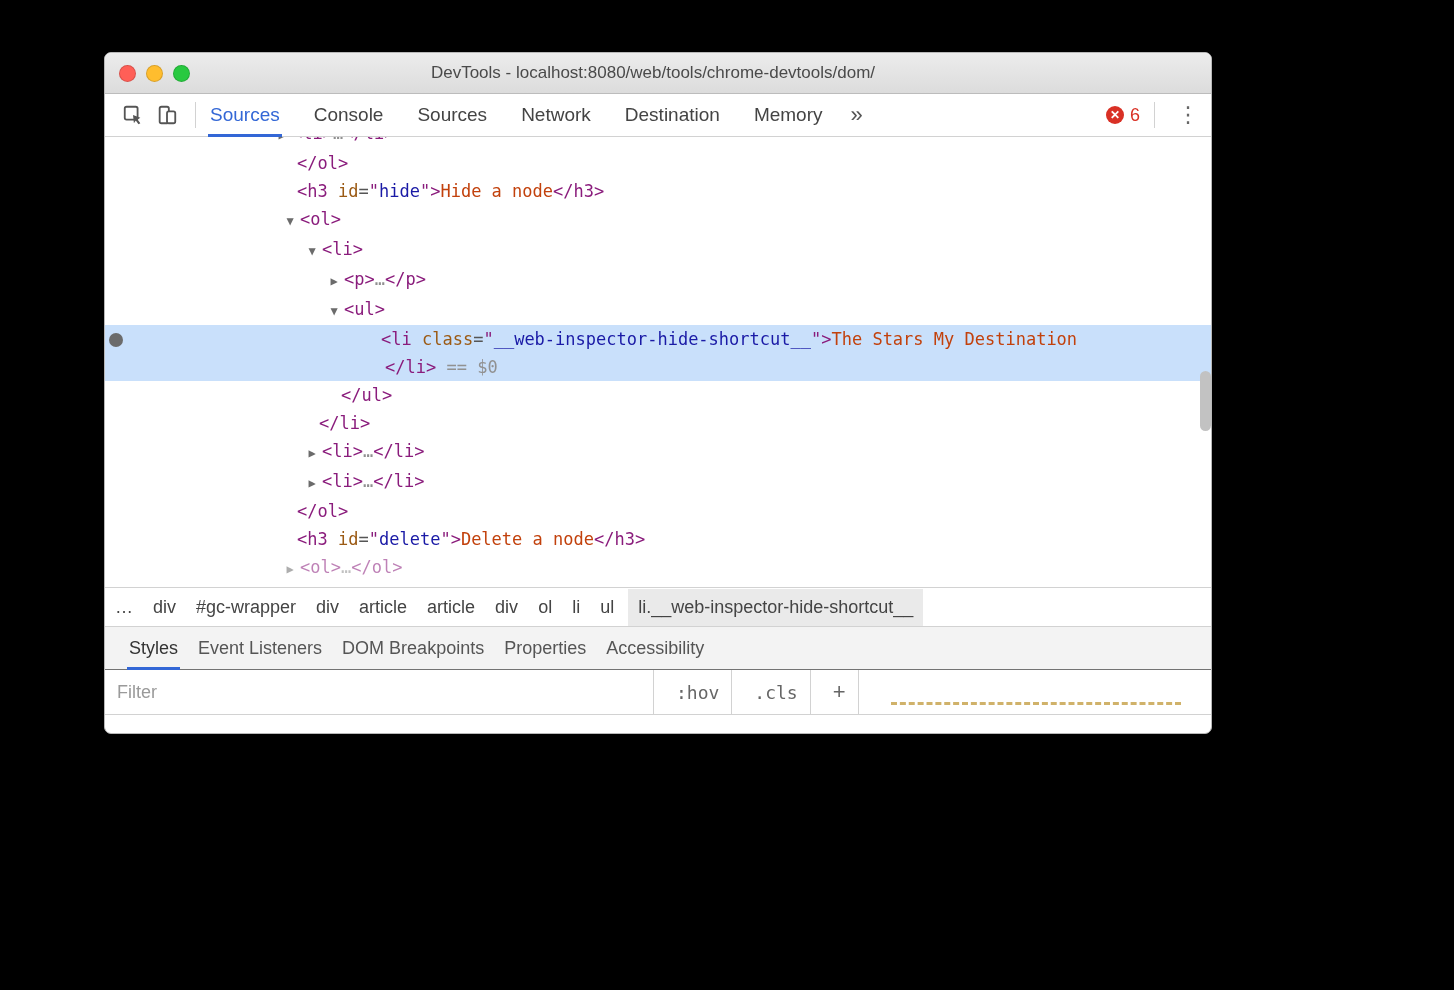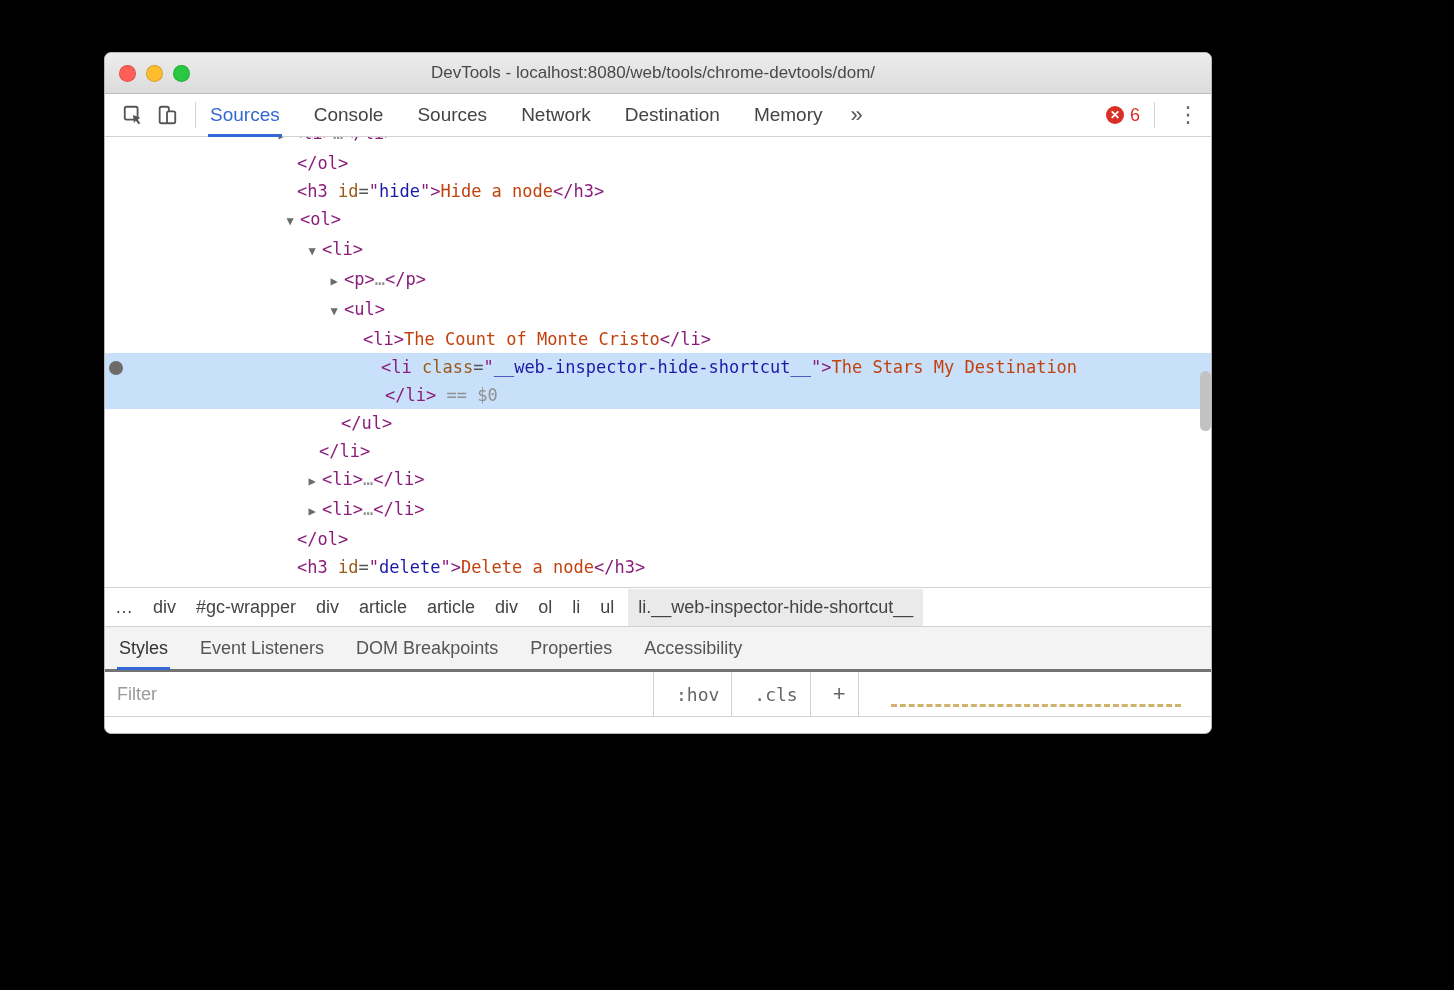--- a/index.html
+++ b/index.html
@@ -126,22 +126,22 @@
     background:#fff;
     overflow:hidden;
   }
   .crumbs span { white-space:nowrap; cursor:pointer; }
   .crumbs .last { background:#eaeaea; padding:8px 10px; margin-left:-6px; }
 
   
   .subtabs {
     height: 42px;
     background:#f3f3f3;
-    border-bottom:3px solid #737373;
-    display:flex; align-items:center; gap:32px; padding-left:14px;
+    border-bottom:1px solid #737373;
+    display:flex; align-items:center; gap:20px; padding-left:24px;
     font-size:18px; color:#555;
   }
   .subtabs .st { cursor:pointer; height:100%; display:flex; align-items:center; }
   .subtabs .st.active { color:#333; position:relative; }
   .subtabs .st.active::after{ content:""; position:absolute; left:-2px; right:-2px; bottom:-1px; height:3px; background:#3367d6;}
 
   
   .styrow {
     height:44px; border-bottom:1px solid #d2d2d2;
     display:flex; align-items:stretch; background:#fff;gap:10px;
@@ -208,21 +208,20 @@
   </div>
 
   <div class="dom">
     <div class="line truncated" style="margin-top:-18px;"><span class="tri trir"></span><span class="pun">&lt;</span><span class="tagn">li</span><span class="pun">&gt;</span><span class="elps">…</span><span class="pun">&lt;/</span><span class="tagn">li</span><span class="pun">&gt;</span></div>
     <div class="line" style="padding-left:192px;"><span class="pun">&lt;/</span><span class="tagn">ol</span><span class="pun">&gt;</span></div>
     <div class="line" style="padding-left:192px;"><span class="pun">&lt;</span><span class="tagn">h3</span> <span class="attr">id</span><span class="eq">=</span><span class="pun">"</span><span class="val">hide</span><span class="pun">"</span><span class="pun">&gt;</span><span class="txt">Hide a node</span><span class="pun">&lt;/</span><span class="tagn">h3</span><span class="pun">&gt;</span></div>
     <div class="line" style="padding-left:178px;"><span class="tri trid"></span><span class="pun">&lt;</span><span class="tagn">ol</span><span class="pun">&gt;</span></div>
     <div class="line" style="padding-left:200px;"><span class="tri trid"></span><span class="pun">&lt;</span><span class="tagn">li</span><span class="pun">&gt;</span></div>
     <div class="line" style="padding-left:222px;"><span class="tri trir"></span><span class="pun">&lt;</span><span class="tagn">p</span><span class="pun">&gt;</span><span class="elps">…</span><span class="pun">&lt;/</span><span class="tagn">p</span><span class="pun">&gt;</span></div>
     <div class="line" style="padding-left:222px;"><span class="tri trid"></span><span class="pun">&lt;</span><span class="tagn">ul</span><span class="pun">&gt;</span></div>
-    <div class="line" style="padding-left:258px;"><span class="pun">&lt;</span><span class="tagn">li</span><span class="pun">&gt;</span><span class="txt">The Count of Monte Cristo</span><span class="pun">&lt;/</span><span class="tagn">li</span><span class="pun">&gt;</span></div>
     <div class="line sel"><span class="bullet"></span><span class="inner"><span class="pun">&lt;</span><span class="tagn">li</span> <span class="attr">class</span><span class="eq">=</span><span class="pun">"</span><span class="val">__web-inspector-hide-shortcut__</span><span class="pun">"</span><span class="pun">&gt;</span><span class="txt">The Stars My Destination</span></span></div>
     <div class="line sel2"><span class="inner2"><span class="pun">&lt;/</span><span class="tagn">li</span><span class="pun">&gt;</span> <span class="ref">== $0</span></span></div>
     <div class="line" style="padding-left:236px;"><span class="pun">&lt;/</span><span class="tagn">ul</span><span class="pun">&gt;</span></div>
     <div class="line" style="padding-left:214px;"><span class="pun">&lt;/</span><span class="tagn">li</span><span class="pun">&gt;</span></div>
     <div class="line" style="padding-left:200px;"><span class="tri trir"></span><span class="pun">&lt;</span><span class="tagn">li</span><span class="pun">&gt;</span><span class="elps">…</span><span class="pun">&lt;/</span><span class="tagn">li</span><span class="pun">&gt;</span></div>
     <div class="line" style="padding-left:200px;"><span class="tri trir"></span><span class="pun">&lt;</span><span class="tagn">li</span><span class="pun">&gt;</span><span class="elps">…</span><span class="pun">&lt;/</span><span class="tagn">li</span><span class="pun">&gt;</span></div>
     <div class="line" style="padding-left:192px;"><span class="pun">&lt;/</span><span class="tagn">ol</span><span class="pun">&gt;</span></div>
     <div class="line" style="padding-left:192px;"><span class="pun">&lt;</span><span class="tagn">h3</span> <span class="attr">id</span><span class="eq">=</span><span class="pun">"</span><span class="val">delete</span><span class="pun">"</span><span class="pun">&gt;</span><span class="txt">Delete a node</span><span class="pun">&lt;/</span><span class="tagn">h3</span><span class="pun">&gt;</span></div>
     <div class="line" style="padding-left:178px; opacity:.55; margin-bottom:-14px;"><span class="tri trir"></span><span class="pun">&lt;</span><span class="tagn">ol</span><span class="pun">&gt;</span><span class="elps">…</span><span class="pun">&lt;/</span><span class="tagn">ol</span><span class="pun">&gt;</span></div>
     <div class="scroll"></div>

